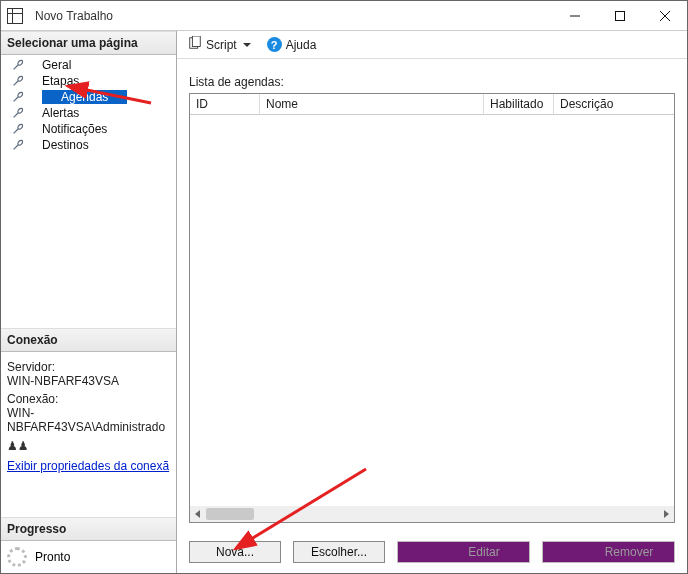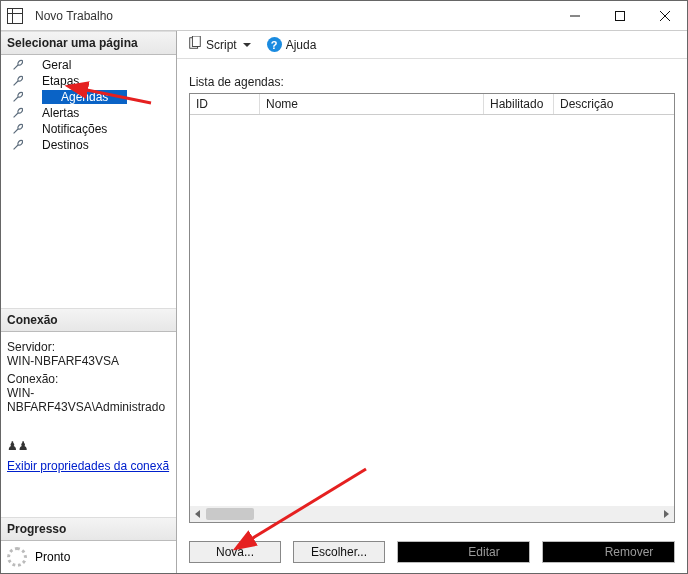--- a/index.html
+++ b/index.html
@@ -54,21 +54,21 @@
 .col-id { width: 70px; } .col-nome { flex: 1; } .col-hab { width: 70px; } .col-desc { width: 120px; border-right: none !important; }
 .list-rows { flex: 1; background: #fff; }
 .list-scroll { height: 16px; background: #efefef; display: flex; align-items: center; }
 .scroll-left, .scroll-right { width: 16px; height: 16px; display:flex; align-items:center; justify-content:center; background:#efefef; }
 .scroll-track { flex:1; height: 100%; position: relative; }
 .scroll-thumb { position:absolute; left:0; top:2px; height:12px; width:48px; background:#c9c9c9; border-radius:2px; }
 
 
 .btn-row { display: flex; gap: 12px; padding: 10px 12px 10px 12px; justify-content: flex-end; }
 .btn { flex: 1; height: 22px; border: 1px solid #888; background: #efefef; color: #111; display:flex; align-items:center; justify-content:center; }
-.btn.disabled { color: #9a9a9a; border-color: #bcbcbc; background: #000000; padding-left: 41px; }
+.btn.disabled { color: #9a9a9a; border-color: #bcbcbc; background: #701a75; padding-left: 41px; }
 
 
 .arrow { position: absolute; pointer-events: none; }
 .arrow svg { overflow: visible; }
 </style>
 </head>
 <body>
 
 <div class="titlebar">
   <div class="app-icon"></div>
@@ -135,21 +135,21 @@
     </div>
 
     <div class="spacer"></div>
 
     <div class="section-head">Conexão</div>
     <div class="conn-block">
       <div class="lbl">Servidor:</div>
       <div>WIN-NBFARF43VSA</div>
       <div class="lbl">Conexão:</div>
       <div>WIN-NBFARF43VSA\Administrado</div>
-      <div style="margin-top:24px;">
+      <div style="margin-top:4px;">
         <span class="conn-icon">♟♟</span>
         <a href="#" class="conn-link">Exibir propriedades da conexã</a>
       </div>
     </div>
 
     <div style="height:40px;"></div>
 
     <div class="section-head">Progresso</div>
     <div class="progress-row">
       <div class="spinner"></div>

